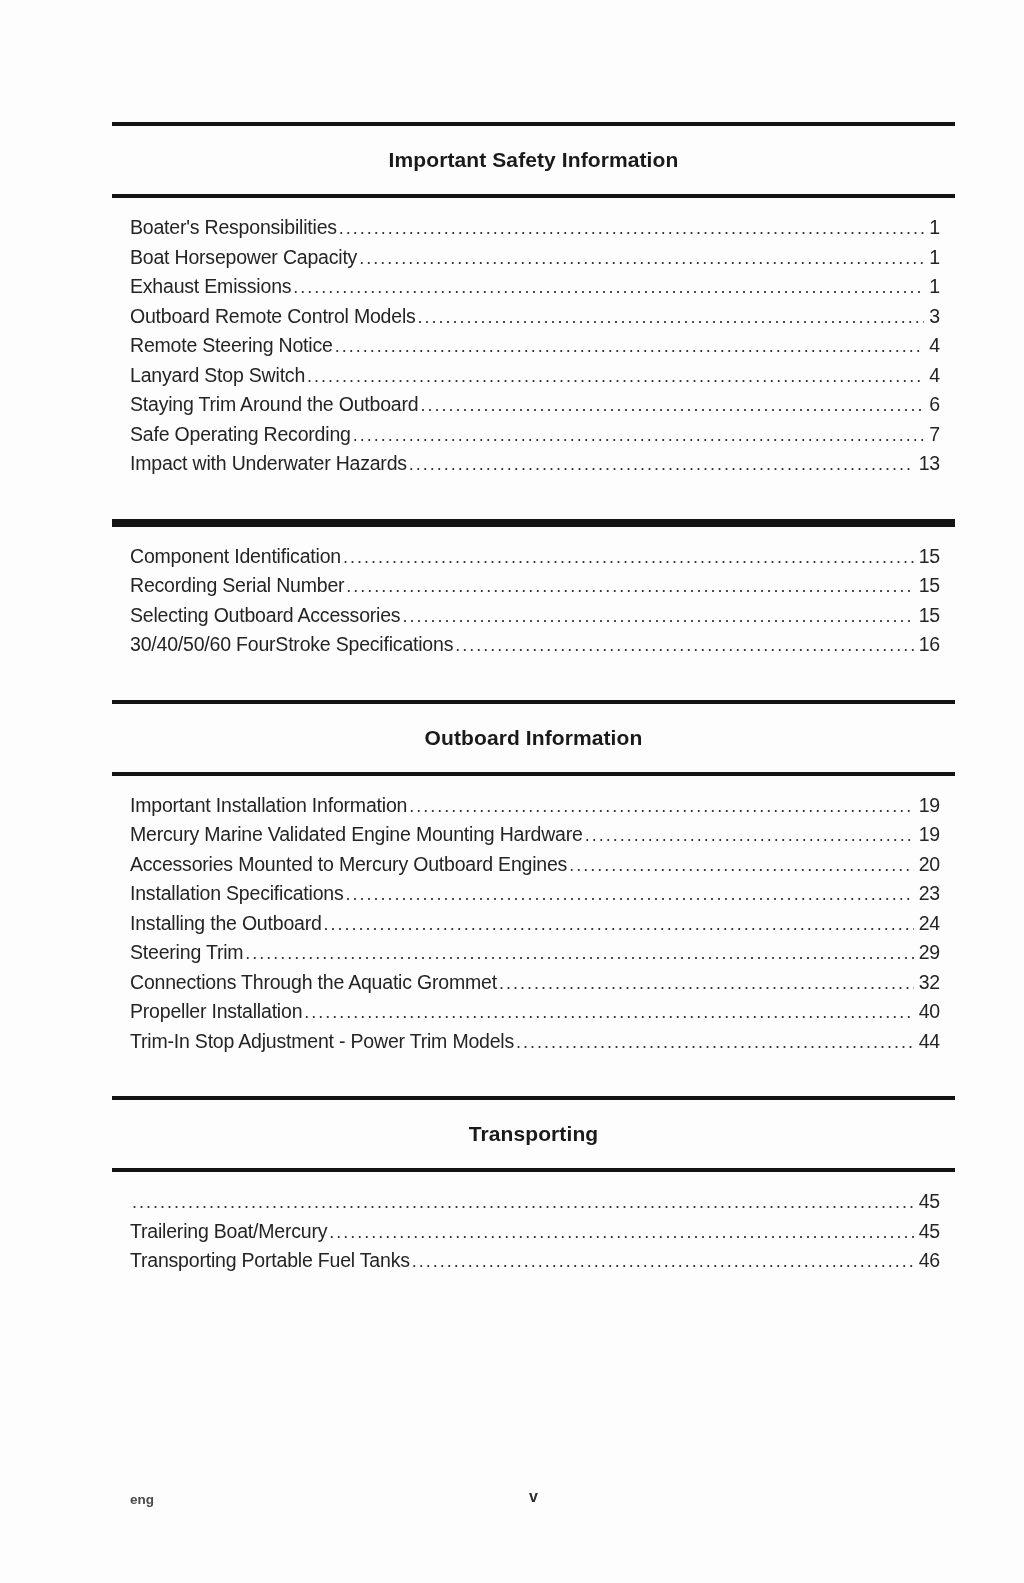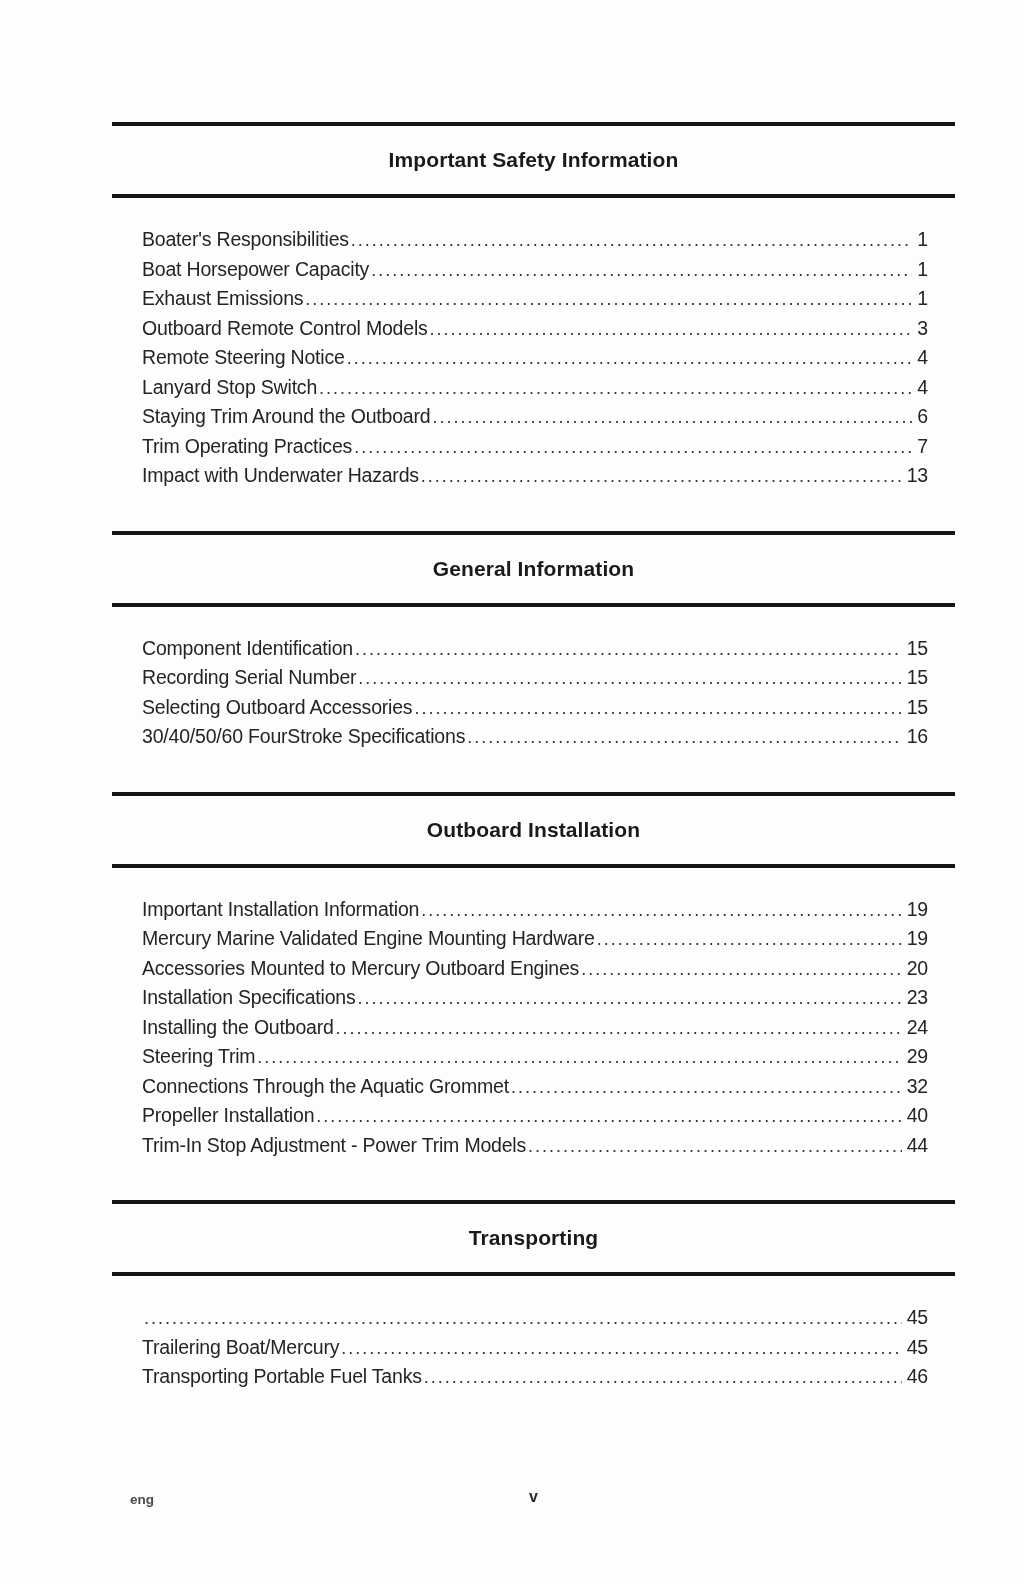--- a/index.html
+++ b/index.html
@@ -35,21 +35,21 @@
     display: flex;
     align-items: center;
     justify-content: center;
     font-size: 21px;
     font-weight: 600;
     letter-spacing: 0.1px;
     color: #1a1a1a;
   }
   .entries {
     list-style: none;
-    margin: 12px;
+    margin: 0;
     padding: 15px 15px 0 18px;
   }
   .entry {
     display: flex;
     align-items: baseline;
     font-size: 19.5px;
     line-height: 28.5px;
     letter-spacing: -0.2px;
     color: #242424;
   }
@@ -136,34 +136,33 @@
             <span class="label">Lanyard Stop Switch</span>
             <span class="leader"></span>
             <span class="pnum">4</span>
           </li>
           <li class="entry">
             <span class="label">Staying Trim Around the Outboard</span>
             <span class="leader"></span>
             <span class="pnum">6</span>
           </li>
           <li class="entry">
-            <span class="label">Trim Operating Practices</span>
+            <span class="label">Safe Operating Recording</span>
             <span class="leader"></span>
             <span class="pnum">7</span>
           </li>
           <li class="entry">
             <span class="label">Impact with Underwater Hazards</span>
             <span class="leader"></span>
             <span class="pnum">13</span>
           </li>
         </ul>
       </section>
       <section class="toc-section">
         <div class="rule"></div>
-        <h2 class="section-title">General Information</h2>
         <div class="rule"></div>
         <ul class="entries">
           <li class="entry">
             <span class="label">Component Identification</span>
             <span class="leader"></span>
             <span class="pnum">15</span>
           </li>
           <li class="entry">
             <span class="label">Recording Serial Number</span>
             <span class="leader"></span>
@@ -176,21 +175,21 @@
           </li>
           <li class="entry">
             <span class="label">30/40/50/60 FourStroke Specifications</span>
             <span class="leader"></span>
             <span class="pnum">16</span>
           </li>
         </ul>
       </section>
       <section class="toc-section">
         <div class="rule"></div>
-        <h2 class="section-title">Outboard Installation</h2>
+        <h2 class="section-title">Outboard Information</h2>
         <div class="rule"></div>
         <ul class="entries">
           <li class="entry">
             <span class="label">Important Installation Information</span>
             <span class="leader"></span>
             <span class="pnum">19</span>
           </li>
           <li class="entry">
             <span class="label">Mercury Marine Validated Engine Mounting Hardware</span>
             <span class="leader"></span>

